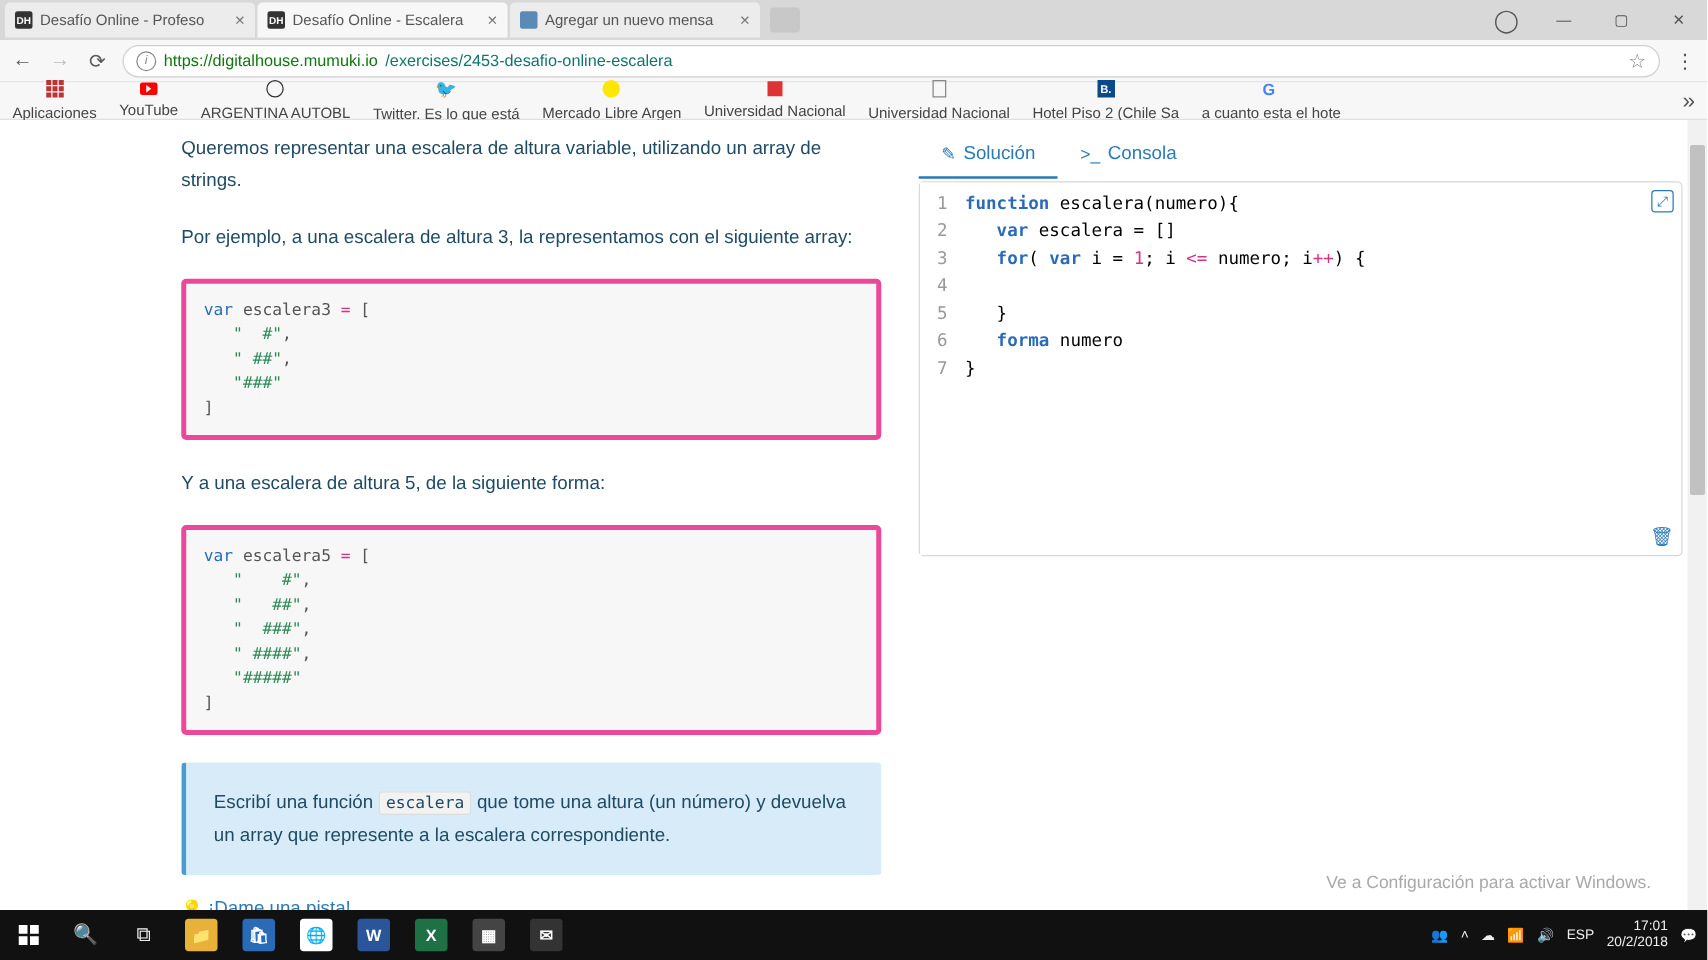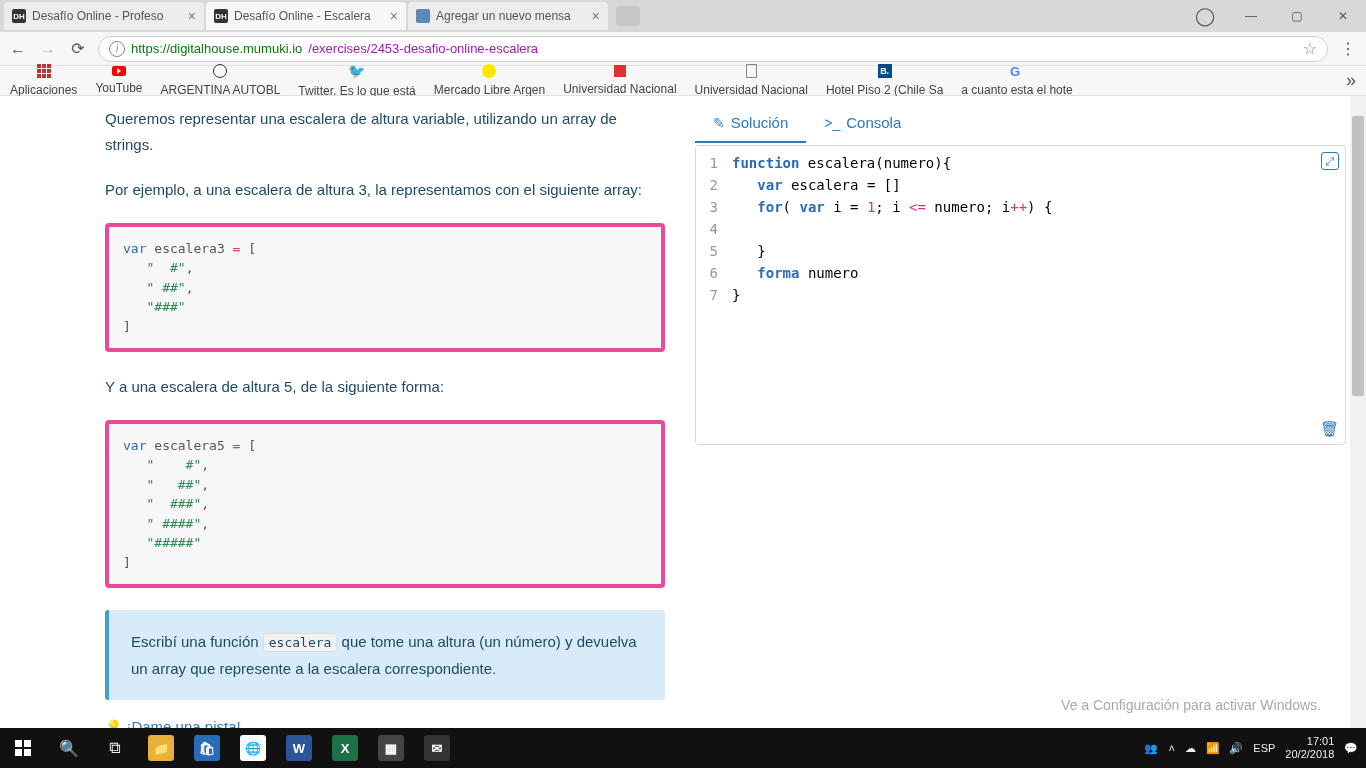--- a/index.html
+++ b/index.html
@@ -15,42 +15,42 @@
 .window-controls { margin-left: auto; display: flex; height: 32px; }
 .win-btn { width: 46px; height: 32px; display: flex; align-items: center; justify-content: center; font-size: 12px; color: #555; }
 .profile-icon { width: 46px; display: flex; align-items: center; justify-content: center; font-size: 18px; color: #555; }
 
 .addr-bar { height: 34px; background: #f7f7f7; display: flex; align-items: center; padding: 0 8px; gap: 10px; border-bottom: 1px solid #e0e0e0; }
 .nav-btn { width: 20px; height: 20px; display: flex; align-items: center; justify-content: center; color: #5a5a5a; font-size: 16px; }
 .nav-btn.disabled { color: #bbb; }
 .url-field { flex: 1; height: 26px; border: 1px solid #d0d0d0; border-radius: 20px; display: flex; align-items: center; padding: 0 10px; font-size: 13px; color: #555; gap: 6px; background: #fff; }
 .url-field .info-i { width: 16px; height: 16px; border: 1px solid #888; border-radius: 50%; display: flex; align-items: center; justify-content: center; font-size: 10px; font-style: italic; color: #888; }
 .url-host { color: #0b7a0b; }
-.url-path { color: #a21caf; }
+.url-path { color: #0f766e; }
 .star-icon { color: #888; font-size: 16px; }
 .menu-dots { width: 20px; font-size: 16px; color: #555; text-align: center; }
 
 .bookmarks { height: 30px; background: #f7f7f7; display: flex; align-items: center; padding: 0 10px; gap: 18px; border-bottom: 1px solid #e0e0e0; font-size: 12px; color: #444; }
 .bm { display: flex; align-items: center; gap: 5px; white-space: nowrap; flex-direction: column; }
 .bm-grid { width: 14px; height: 14px; display: grid; grid-template: repeat(3,1fr)/repeat(3,1fr); gap: 1px; }
 .bm-grid span { background: #b33; }
 .yt { width: 14px; height: 10px; background: red; border-radius: 2px; position: relative; }
 .yt::after { content: ""; position: absolute; left: 5px; top: 2px; border-left: 4px solid #fff; border-top: 3px solid transparent; border-bottom: 3px solid transparent; }
 .circ { width: 14px; height: 14px; border: 1px solid #333; border-radius: 50%; }
 .tw { color: #1da1f2; font-size: 14px; }
 .ml { width: 14px; height: 14px; background: #ffe600; border-radius: 50%; }
 .sq-red { width: 12px; height: 12px; background: #d33; }
 .file-ic { width: 11px; height: 14px; border: 1px solid #888; }
 .b-sq { width: 14px; height: 14px; background: #0a4a8a; color: #fff; font-size: 9px; display: flex; align-items: center; justify-content: center; font-weight: bold; }
 .g-ic { width: 14px; height: 14px; font-weight: bold; color: #4285f4; font-size: 13px; }
 .bm-more { margin-left: auto; font-size: 18px; color: #555; }
 
 
 .page { position: absolute; top: 96px; left: 0; right: 0; bottom: 40px; display: flex; padding: 0 20px 0 105px; gap: 30px; overflow: hidden; background: #fff; }
-.left-col { width: 560px; flex-shrink: 0; padding-top: 10px; color: #1f4a64; }
+.left-col { width: 560px; flex-shrink: 0; padding-top: 10px; color: #1f4a64; margin-left: 40px; }
 .left-col p { font-size: 15px; line-height: 1.7; margin-bottom: 20px; color: #1f4a64; }
 .code-box { background: #f7f7f7; border: 4px solid #ec4899; border-radius: 4px; padding: 12px 14px; font-family: "Consolas", monospace; font-size: 13px; line-height: 1.5; color: #555; margin-bottom: 22px; white-space: pre; }
 .kw-var { color: #2a6bb8; }
 .op { color: #d63384; }
 .str { color: #2e8b57; }
 .hint-box { background: #d7ecf8; border-left: 4px solid #4a9bd4; border-radius: 3px; padding: 18px 22px; font-size: 15px; color: #1f4a64; line-height: 1.8; margin-bottom: 18px; }
 .inline-code { background: #f2f2f2; border: 1px solid #ddd; border-radius: 3px; padding: 1px 5px; font-family: "Consolas", monospace; font-size: 13px; }
 .hint-link { color: #2a7ab8; font-size: 15px; display: flex; align-items: center; gap: 4px; }
 .bulb { font-size: 14px; }
 

